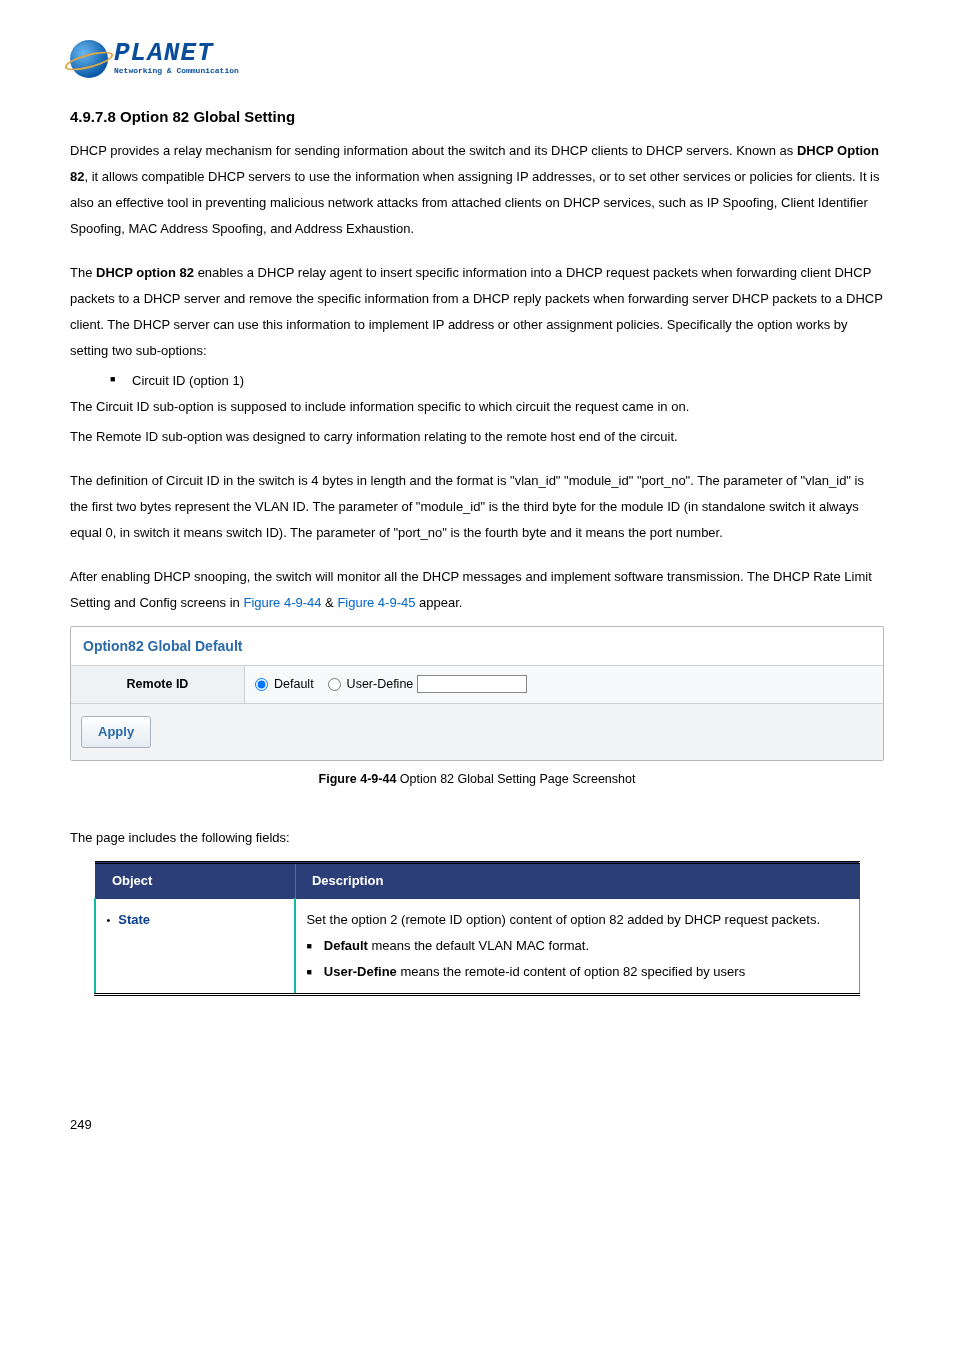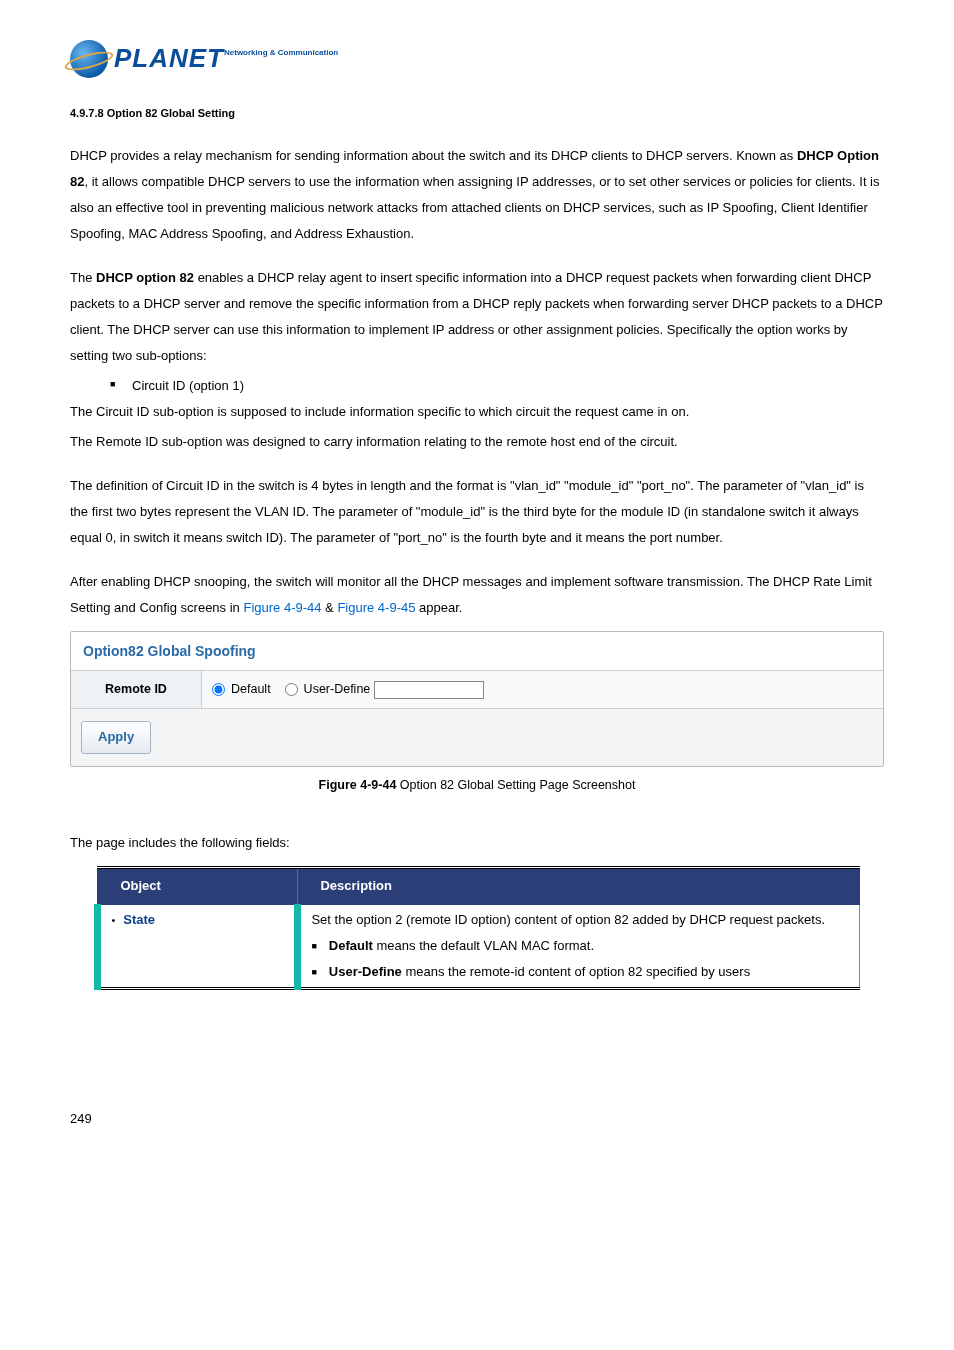--- a/index.html
+++ b/index.html
@@ -21,31 +21,31 @@
   .logo-globe {
     width: 38px; height: 38px; border-radius: 50%;
     background: radial-gradient(circle at 35% 35%, #6ab8f0, #0a5aa8 70%);
     position: relative;
   }
   .logo-ring {
     position: absolute; left: -6px; top: 14px;
     width: 50px; height: 14px; border: 2px solid #d9a64a; border-radius: 50%;
     transform: rotate(-15deg);
   }
-  .logo-text { display: flex; flex-direction: row; }
+  .logo-text { display: flex; flex-direction: column; font-family: Liberation Mono, monospace; }
   .logo-main {
     font-weight: 900; font-style: italic; font-size: 26px; color: #0a4e9b;
     letter-spacing: 1px; line-height: 0.9;
   }
   .logo-sub {
     font-size: 8px; color: #0a4e9b; font-weight: bold;
     text-align: right;
   }
   h3.section-heading {
-    font-size: 11px; font-weight: bold; margin-bottom: 22px;
+    font-size: 15px; font-weight: bold; margin-bottom: 11px;
   }
   p.para { margin-bottom: 18px; line-height: 2.0; }
   p.para-tight { margin-bottom: 4px; line-height: 2.0; }
   .bold { font-weight: bold; }
   .link { color: #0066cc; }
   ul.sq { list-style: none; padding-left: 40px; }
   ul.sq li { position: relative; padding-left: 22px; line-height: 2.0; }
   ul.sq li::before {
     content: "■"; position: absolute; left: 0; top: 0; font-size: 9px; color: #000;
     line-height: 2.6;
@@ -61,21 +61,21 @@
     padding: 10px 12px 8px 12px;
   }
   .figure-row {
     display: flex;
     border-top: 1px solid #d0d0d0;
     border-bottom: 1px solid #d0d0d0;
     align-items: stretch;
     background: #eef2f5;
   }
   .figure-label {
-    width: 131px;
+    width: 174px;
     text-align: center;
     font-weight: bold;
     padding: 10px 6px;
     border-right: 1px solid #d0d0d0;
     background: #eef2f5;
     font-size: 12.5px;
   }
   .figure-controls {
     flex: 1;
     padding: 8px 10px;
@@ -108,27 +108,27 @@
     margin: 0 auto;
     border-collapse: collapse;
     border-top: 3px double #000;
     border-bottom: 3px double #000;
   }
   table.fields th {
     background: #2c3e78;
     color: #fff;
     text-align: left;
     font-size: 13px;
-    padding: 8px 22px;
+    padding: 8px 16px;
     border: 1px solid #2c3e78;
   }
   table.fields th:first-child { width: 200px; border-right: 1px solid #5a6a9a; }
   table.fields td {
-    padding: 2px 10px;
-    border-left: 7px solid #14b8a6;
+    padding: 8px 10px;
+    border-left: 2px solid #14b8a6;
     border-right: 1px solid #888;
     vertical-align: top;
     line-height: 2.0;
     font-size: 13px;
   }
   table.fields td:first-child { border-right: 1px solid #888; }
   .obj-bullet { color: #0b3e8c; font-weight: bold; }
   .obj-dot { color: #000; font-size: 11px; padding-right: 8px; }
   .desc-bullet::before {
     content: "■"; font-size: 9px; padding-right: 12px; position: relative; top: -1px;
@@ -167,21 +167,21 @@
 <p class="para-tight">The Circuit ID sub-option is supposed to include information specific to which circuit the request came in on.</p>
 <p class="para">The Remote ID sub-option was designed to carry information relating to the remote host end of the circuit.</p>
 
 <p class="para">The definition of Circuit ID in the switch is 4 bytes in length and the format is "vlan_id" "module_id" "port_no". The parameter of "vlan_id" is the first two bytes represent the VLAN ID. The parameter of "module_id" is the third byte for the module ID (in standalone switch it always equal 0, in switch it means switch ID). The parameter of "port_no" is the fourth byte and it means the port number.</p>
 
 <p class="para" style="margin-bottom:10px;">
   <span>After enabling DHCP snooping, the switch will monitor all the DHCP messages and implement software transmission. The DHCP Rate Limit Setting and Config screens in </span><span class="link">Figure 4-9-44</span><span> &amp; </span><span class="link">Figure 4-9-45</span><span> appear.</span>
 </p>
 
 <div class="figure-box">
-  <div class="figure-title">Option82 Global Spoofing</div>
+  <div class="figure-title">Option82 Global Default</div>
   <div class="figure-row">
     <div class="figure-label">Remote ID</div>
     <div class="figure-controls">
       <input type="radio" class="radio" checked="" style="">
       <label>Default</label>
       <span style="width:6px;"></span>
       <input type="radio" class="radio" style="">
       <label>User-Define</label>
       <input type="text" class="user-input" style="">
     </div>

